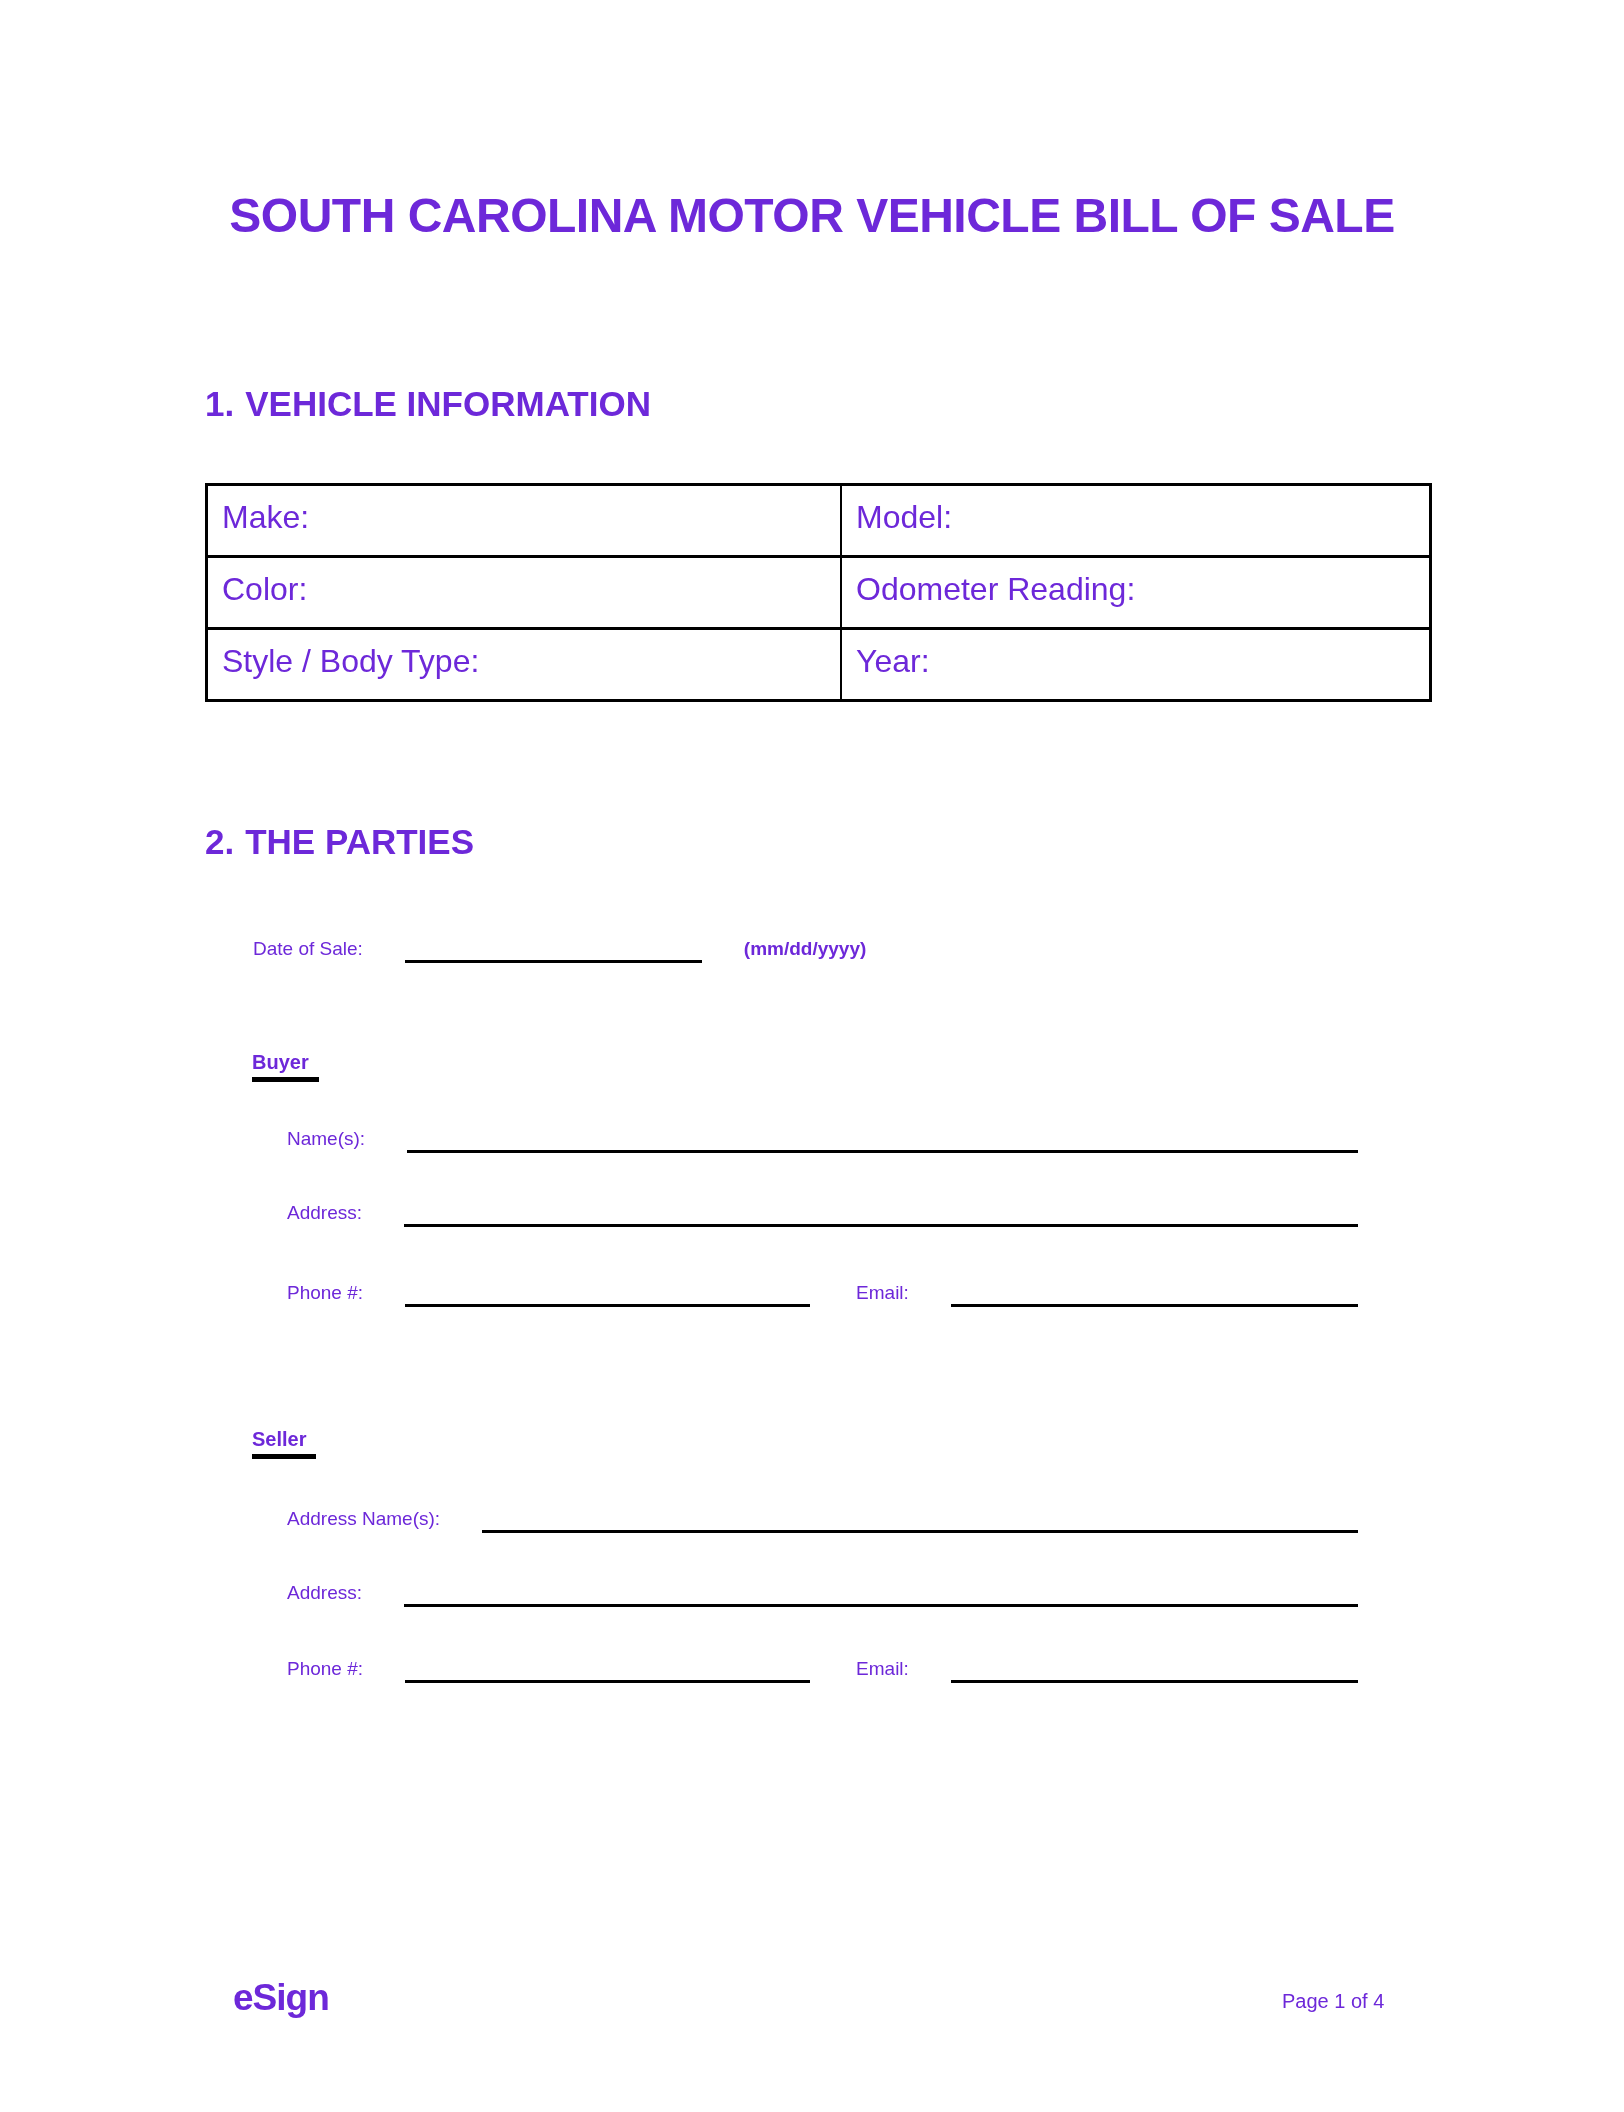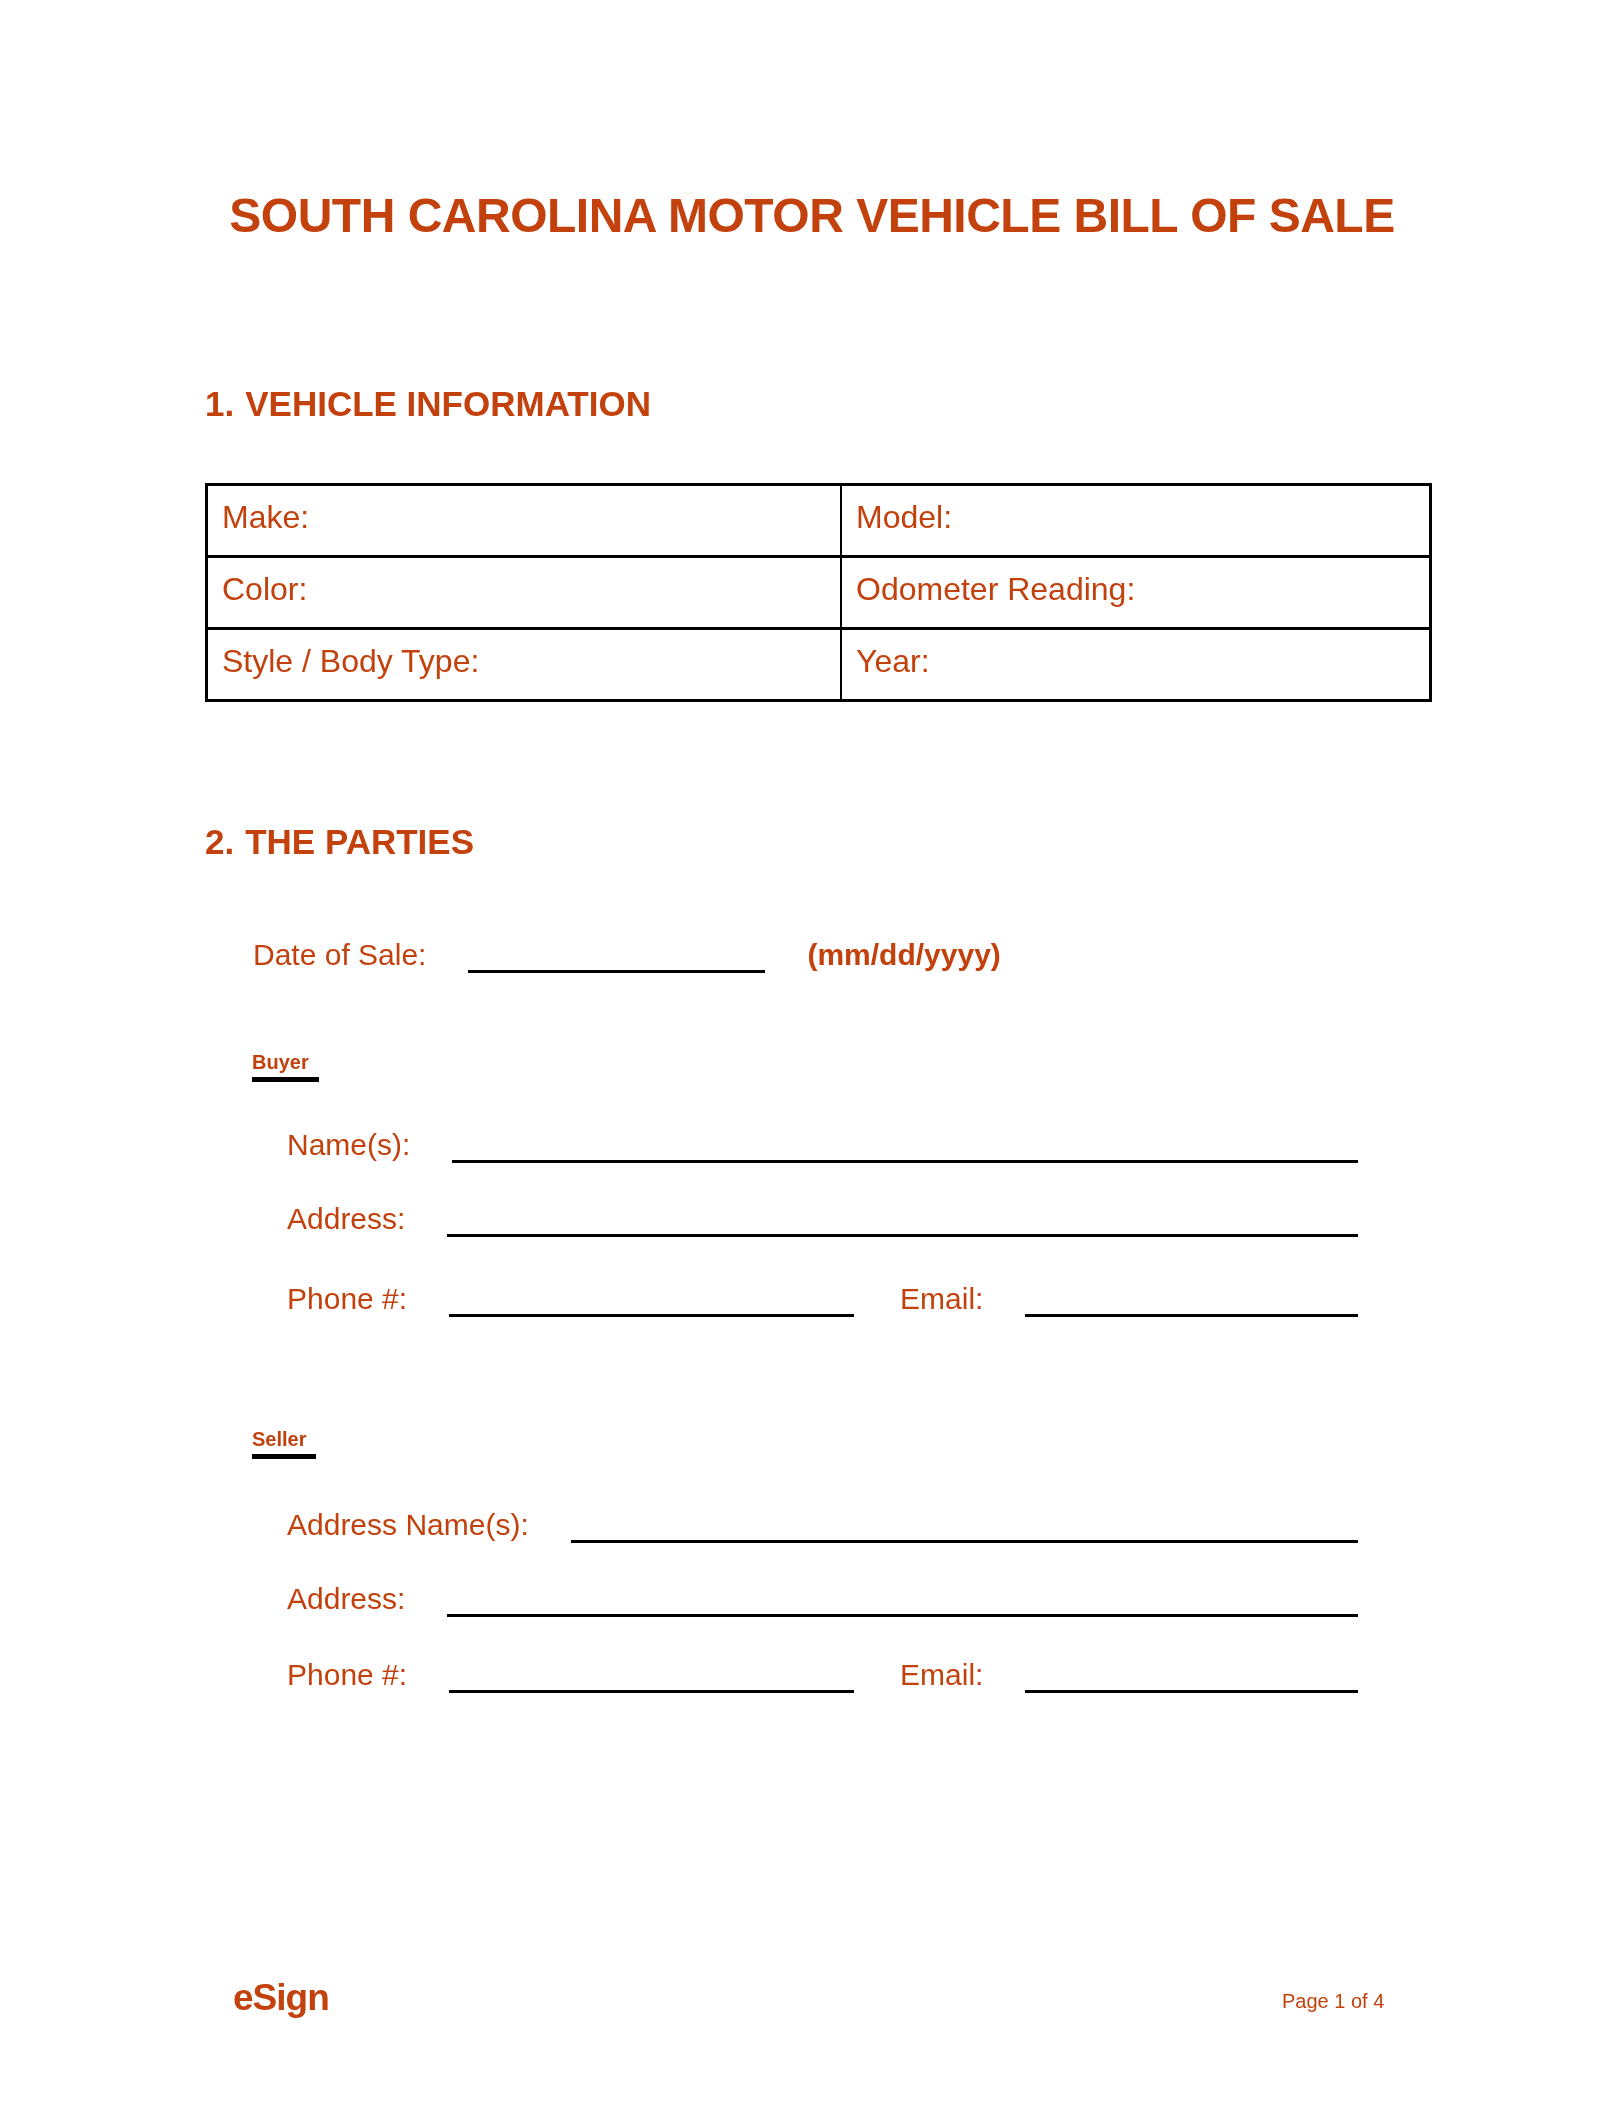--- a/index.html
+++ b/index.html
@@ -1,20 +1,20 @@
 <!DOCTYPE html>
 <html><head>
 <meta charset="utf-8">
 <style>
   html, body { margin:0; padding:0; background:#ffffff; }
   .page {
     position:relative;
     width:1624px; height:2112px;
     background:#ffffff;
-    color:#c2410c;
+    color:#6d28d9;
     font-family:"Liberation Sans", sans-serif;
     overflow:hidden;
   }
   .doc-title {
     position:absolute; top:191px; left:0; width:1624px;
     text-align:center;
     font-size:48px; font-weight:bold;
     letter-spacing:-0.5px;
     line-height:1.05;
     white-space:nowrap;
@@ -37,21 +37,21 @@
     vertical-align:middle;
     padding:0 6px 6px 14px;
     font-size:32px;
   }
   .veh-table td.col-l { width:50%; border-right-width:2px; }
   .veh-table td.col-r { border-left-width:2px; }
   .cell-label { white-space:nowrap; }
   .frow {
     position:absolute;
     display:flex; align-items:baseline;
-    font-size:30px; line-height:1.15;
+    font-size:19px; line-height:1.15;
     white-space:nowrap;
     gap:32px;
   }
   .lbl { flex:0 0 auto; }
   .blank {
     display:inline-block;
     height:0;
     border-bottom:3px solid #000;
     transform:translateY(8px);
     margin-left:10px;

